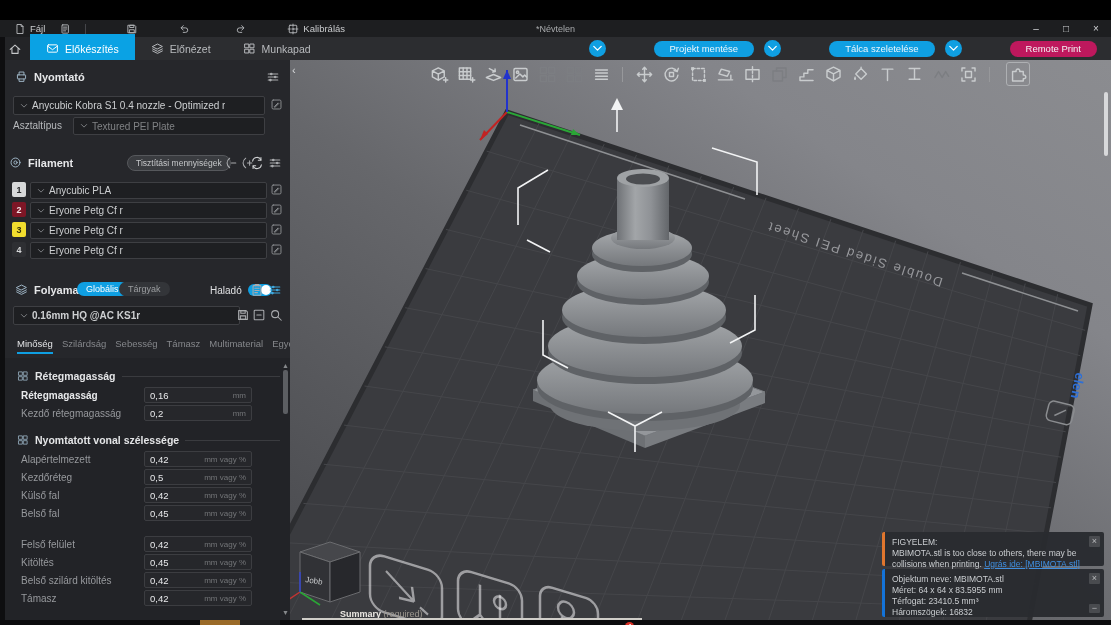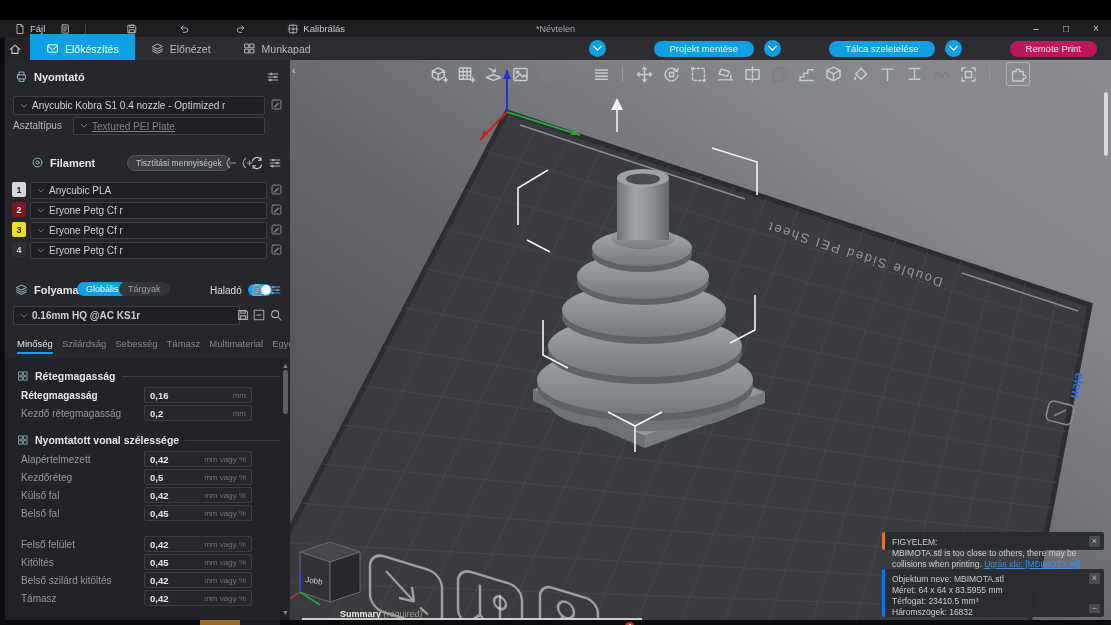--- a/index.html
+++ b/index.html
@@ -38,21 +38,21 @@
 
   
   #sidebar{left:5px;top:40px;width:285px;height:560px;background:#26272b;color:#c9cbcd;}
   .sec-head{position:absolute;display:flex;align-items:center;gap:6px;font-size:11px;font-weight:bold;color:#e6e7e9;}
   .sec-head .sico{width:13px;height:13px;color:#9fb6c6;}
   .hico{position:absolute;width:14px;height:14px;color:#a9abae;}
   .hico.blue{color:#3fa7dd;}
   .sel{position:absolute;background:#1e1f22;border:1px solid #3e3f43;border-radius:2px;display:flex;align-items:center;font-size:10px;color:#cdcfd1;}
   .sel .chev{width:12px;height:12px;color:#85878a;margin:0 2px 0 4px;flex:0 0 auto;}
   .sel .seltxt{white-space:nowrap;overflow:hidden;}
-  .sel.dim .seltxt{color:#808285;text-decoration:underline;}
+  .sel.dim .seltxt{color:#808285;}
   .editbtn{position:absolute;width:13px;height:13px;color:#8a8c8f;}
   .rowlabel{position:absolute;font-size:10px;color:#b8babd;}
   .fbadge{position:absolute;width:14px;height:15px;border-radius:2px;font-size:9px;font-weight:bold;
           display:flex;align-items:center;justify-content:center;}
   .pillbtn{position:absolute;height:14px;line-height:14px;padding:0 8px;border-radius:8px;background:#3a3c40;
            border:1px solid #56585c;font-size:8.5px;color:#c6c8ca;}
   .scope{height:14px;line-height:14px;padding:0 9px;border-radius:8px;font-size:9px;}
   .scope.on{background:#0f9fe2;color:#fff;}
   .scope.off{background:#333539;color:#9b9da0;}
   #adv-toggle{position:absolute;width:24px;height:12px;border-radius:6px;background:#0f9fe2;}
@@ -66,21 +66,21 @@
   .g-head{display:flex;align-items:center;gap:6px;margin:12px 10px 4px 12px;}
   .g-head .gico{width:12px;height:12px;color:#8fa6b5;}
   .g-title{font-size:10.5px;font-weight:bold;color:#e4e5e7;white-space:nowrap;}
   .g-line{flex:1;height:1px;background:#3a3b3f;}
   .set-row{position:relative;height:18px;margin:0 14px 0 16px;display:flex;align-items:center;}
   .set-row.gap{margin-top:13px;}
   .set-row .r-label{font-size:10px;color:#97999d;flex:1;white-space:nowrap;}
   .set-row.emph .r-label{color:#e8e9eb;font-weight:bold;}
   .r-box{width:96px;height:14px;background:#26272b;border:1px solid #3c3d41;border-radius:2px;
          display:flex;align-items:center;padding:0 5px;margin-right:24px;}
-  .r-val{font-size:9.5px;font-weight:bold;color:#e8e9eb;flex:1;}
+  .r-val{font-size:9.5px;font-weight:normal;color:#e8e9eb;flex:1;}
   .r-unit{font-size:8px;color:#737578;white-space:nowrap;}
   #scrollbar{position:absolute;right:2px;top:345px;width:5px;height:210px;}
   #scrollbar .thumb{position:absolute;left:0;top:8px;width:5px;height:44px;border-radius:2px;background:#5c5e62;}
   #scrollbar .arr{position:absolute;left:-1px;width:7px;height:7px;color:#86888b;font-size:7px;line-height:7px;text-align:center;}
 
   
   #viewport{left:290px;top:40px;width:821px;height:560px;background:#6f7074;}
   #collapse{position:absolute;left:2px;top:4px;color:#d6d8da;font-size:11px;}
   #vp-toolbar{position:absolute;left:138px;top:2px;display:flex;align-items:center;gap:5px;}
   .tb-btn{width:22px;height:22px;display:flex;align-items:center;justify-content:center;color:#c9ccce;}
@@ -301,21 +301,21 @@
     <span class="rowlabel" style="left:8px;top:60px">Asztaltípus</span>
     <div class="sel dim" style="left:68px;top:57px;width:190px;height:16px">
       <span class="ico chev">
           <svg viewBox="0 0 16 16" fill="none" stroke="currentColor" stroke-width="1.2" stroke-linecap="round" stroke-linejoin="round">
             <path d="M4.5 6 L8 9.5 L11.5 6"></path>
           </svg>
         </span>
       <span class="seltxt">Textured PEI Plate</span>
     </div>
 
-    <div class="sec-head" style="left:26px;top:96px">
+    <div class="sec-head" style="left:4px;top:96px">
       <span class="ico sico">
           <svg viewBox="0 0 16 16" fill="none" stroke="currentColor" stroke-width="1.2" stroke-linecap="round" stroke-linejoin="round">
             <circle cx="8" cy="8" r="5.5"></circle>
             <circle cx="8" cy="8" r="2"></circle>
           </svg>
         </span>
       <span>Filament</span>
     </div>
     <span class="pillbtn" style="left:122px;top:95px">Tisztítási mennyiségek</span>
     <span class="ico hico" style="right:52px;top:96px">
@@ -848,21 +848,21 @@
         </span>
         <span class="tb-sep"></span>
         <span class="tb-btn boxed">
           <svg viewBox="0 0 16 16" fill="none" stroke="currentColor" stroke-width="1.2" stroke-linecap="round" stroke-linejoin="round">
             <path d="M3 5.5 H6 A1.6 1.6 0 1 1 9 5.5 H12 V8.5 A1.6 1.6 0 1 1 12 11.5 V13.5 H3 Z"></path>
           </svg>
         </span>
       </div>
     <div id="right-scroll"></div>
 
-    <div class="notif" style="left:592px;top:472px;height:18px">
+    <div class="notif" style="left:592px;top:472px;height:34px">
       <span class="accent" id="notif1-accent" style="background: rgb(224, 118, 46);"></span>
       <div><span>FIGYELEM:</span><br>
         <span>MBIMOTA.stl is too close to others, there may be collisions when printing. </span><a href="#">Ugrás ide: [MBIMOTA.stl]</a></div>
       <span class="close">×</span>
     </div>
     <div class="notif" style="left:592px;top:509px;height:48px">
       <span class="accent" id="notif2-accent" style="background: rgb(20, 115, 216);"></span>
       <div>
         <span>Objektum neve: MBIMOTA.stl</span><br>
         <span>Méret: 64 x 64 x 83.5955 mm</span><br>

